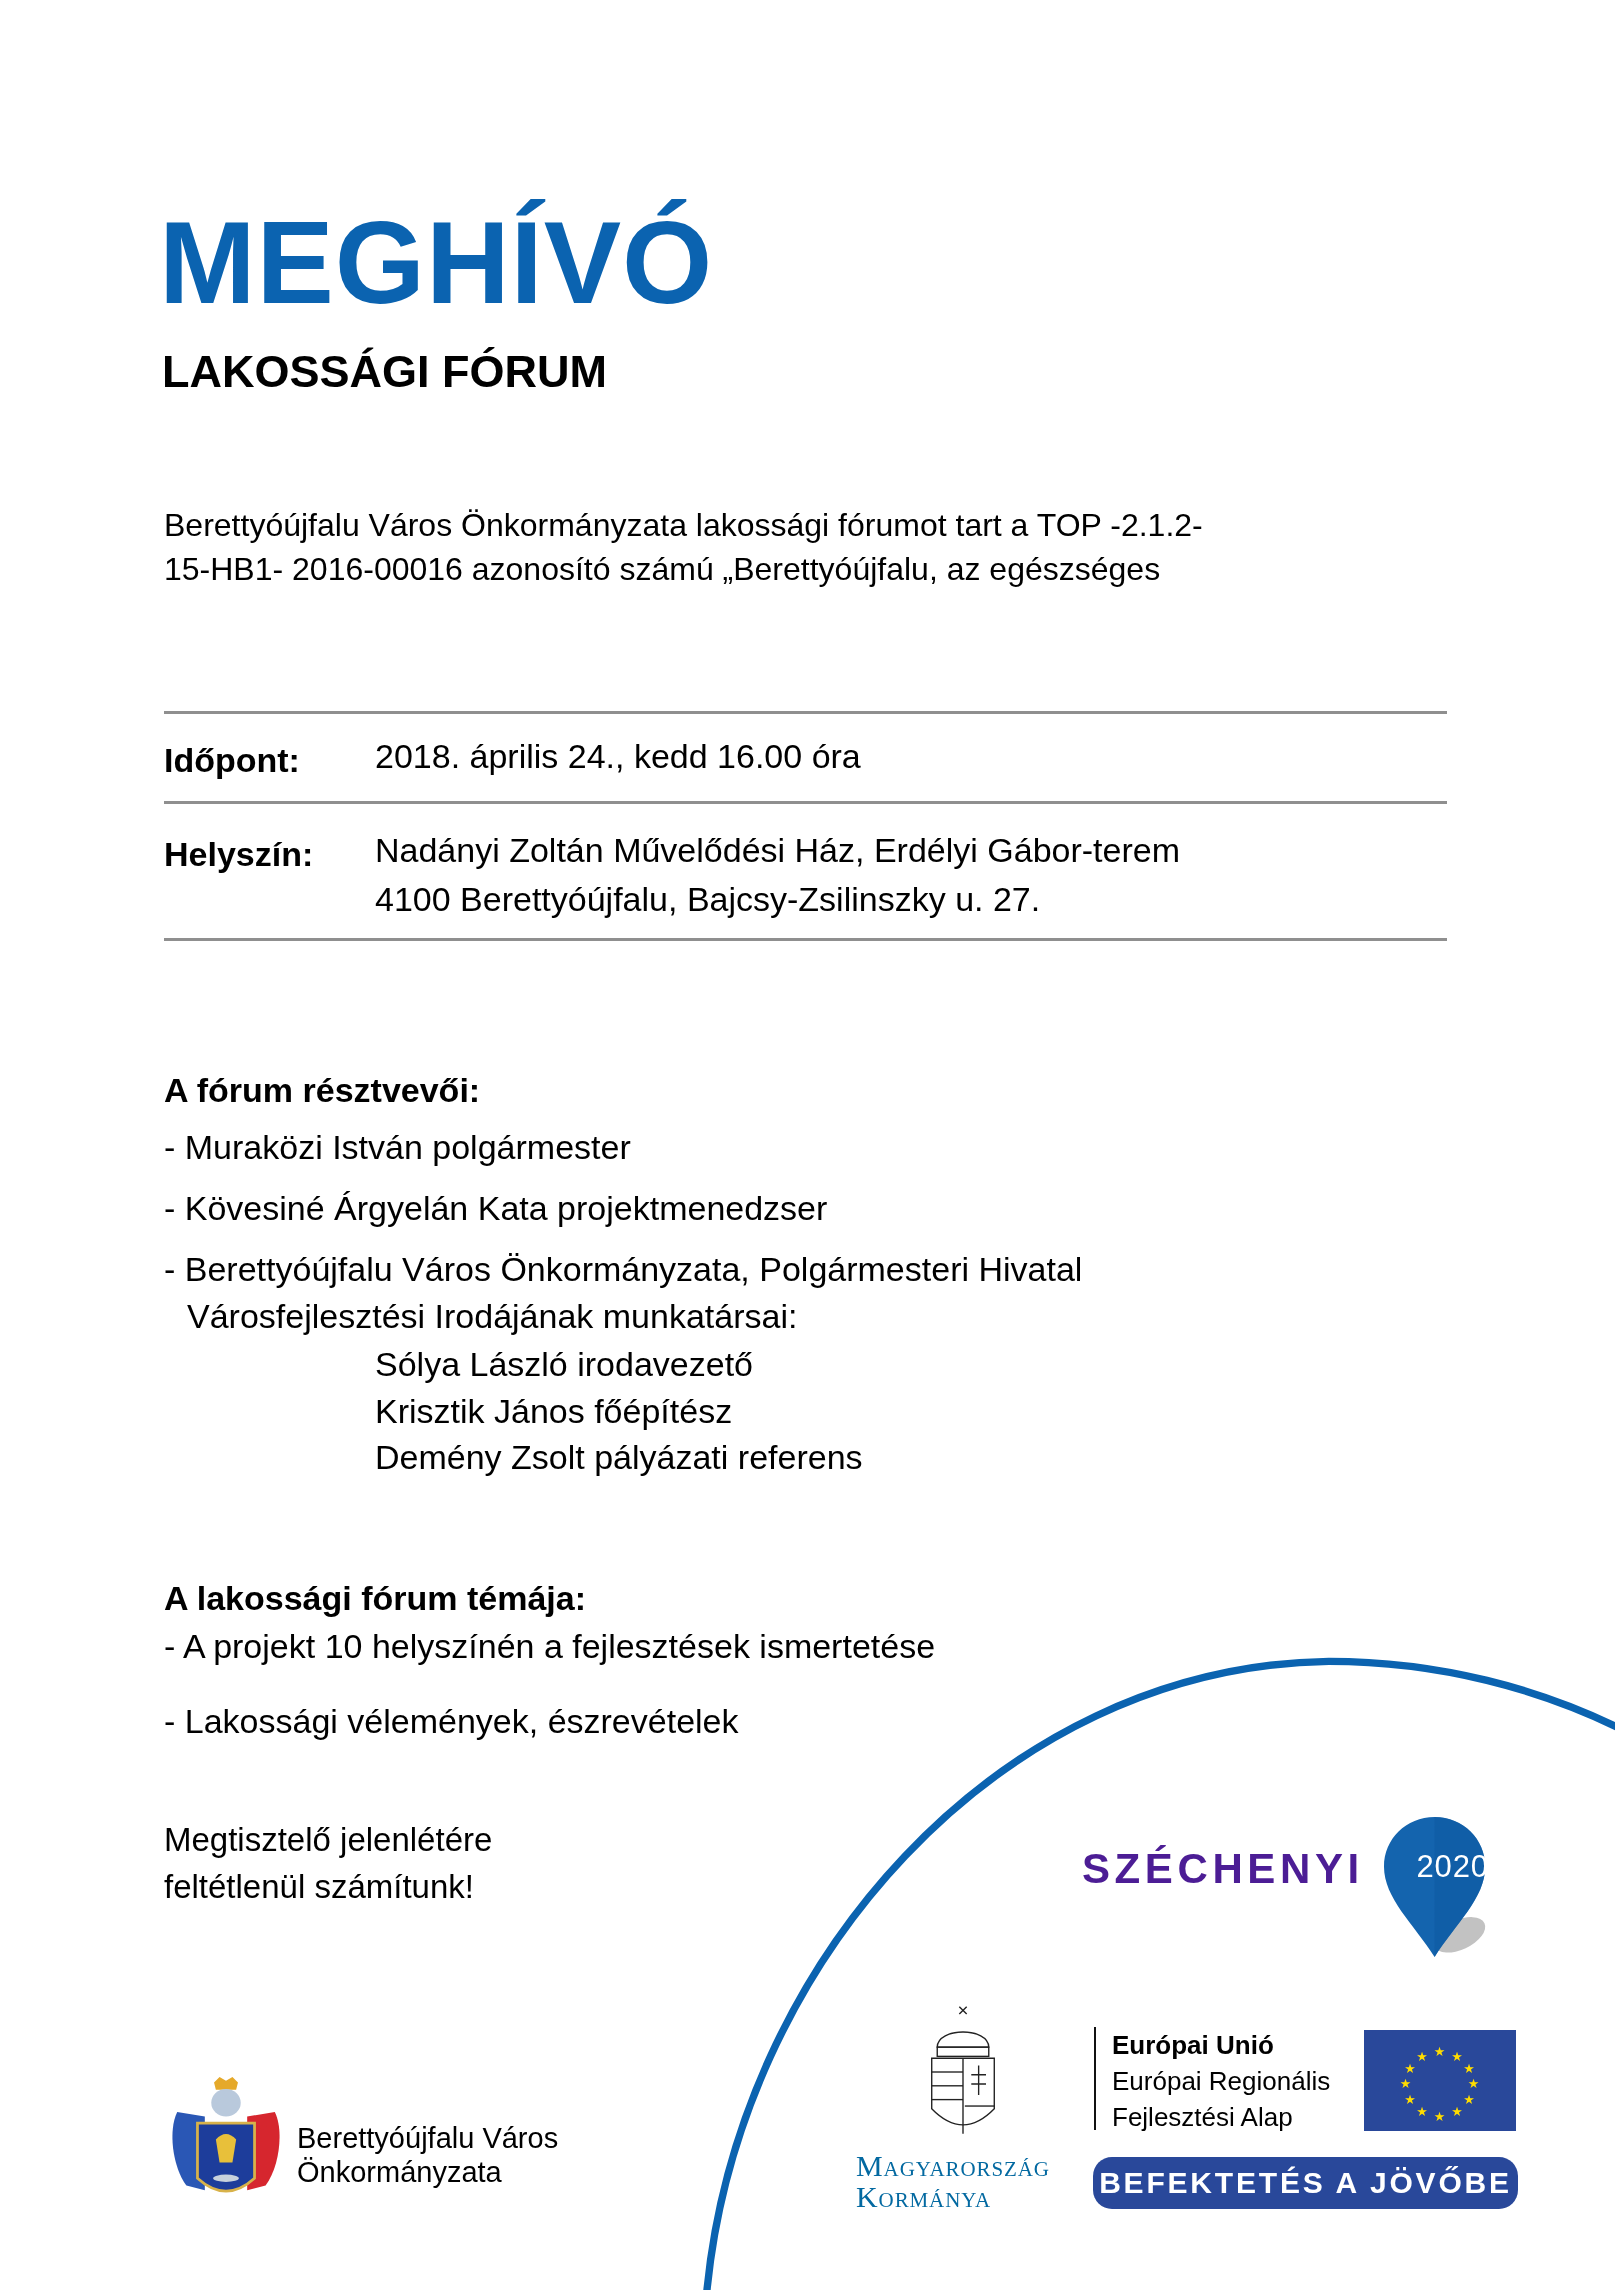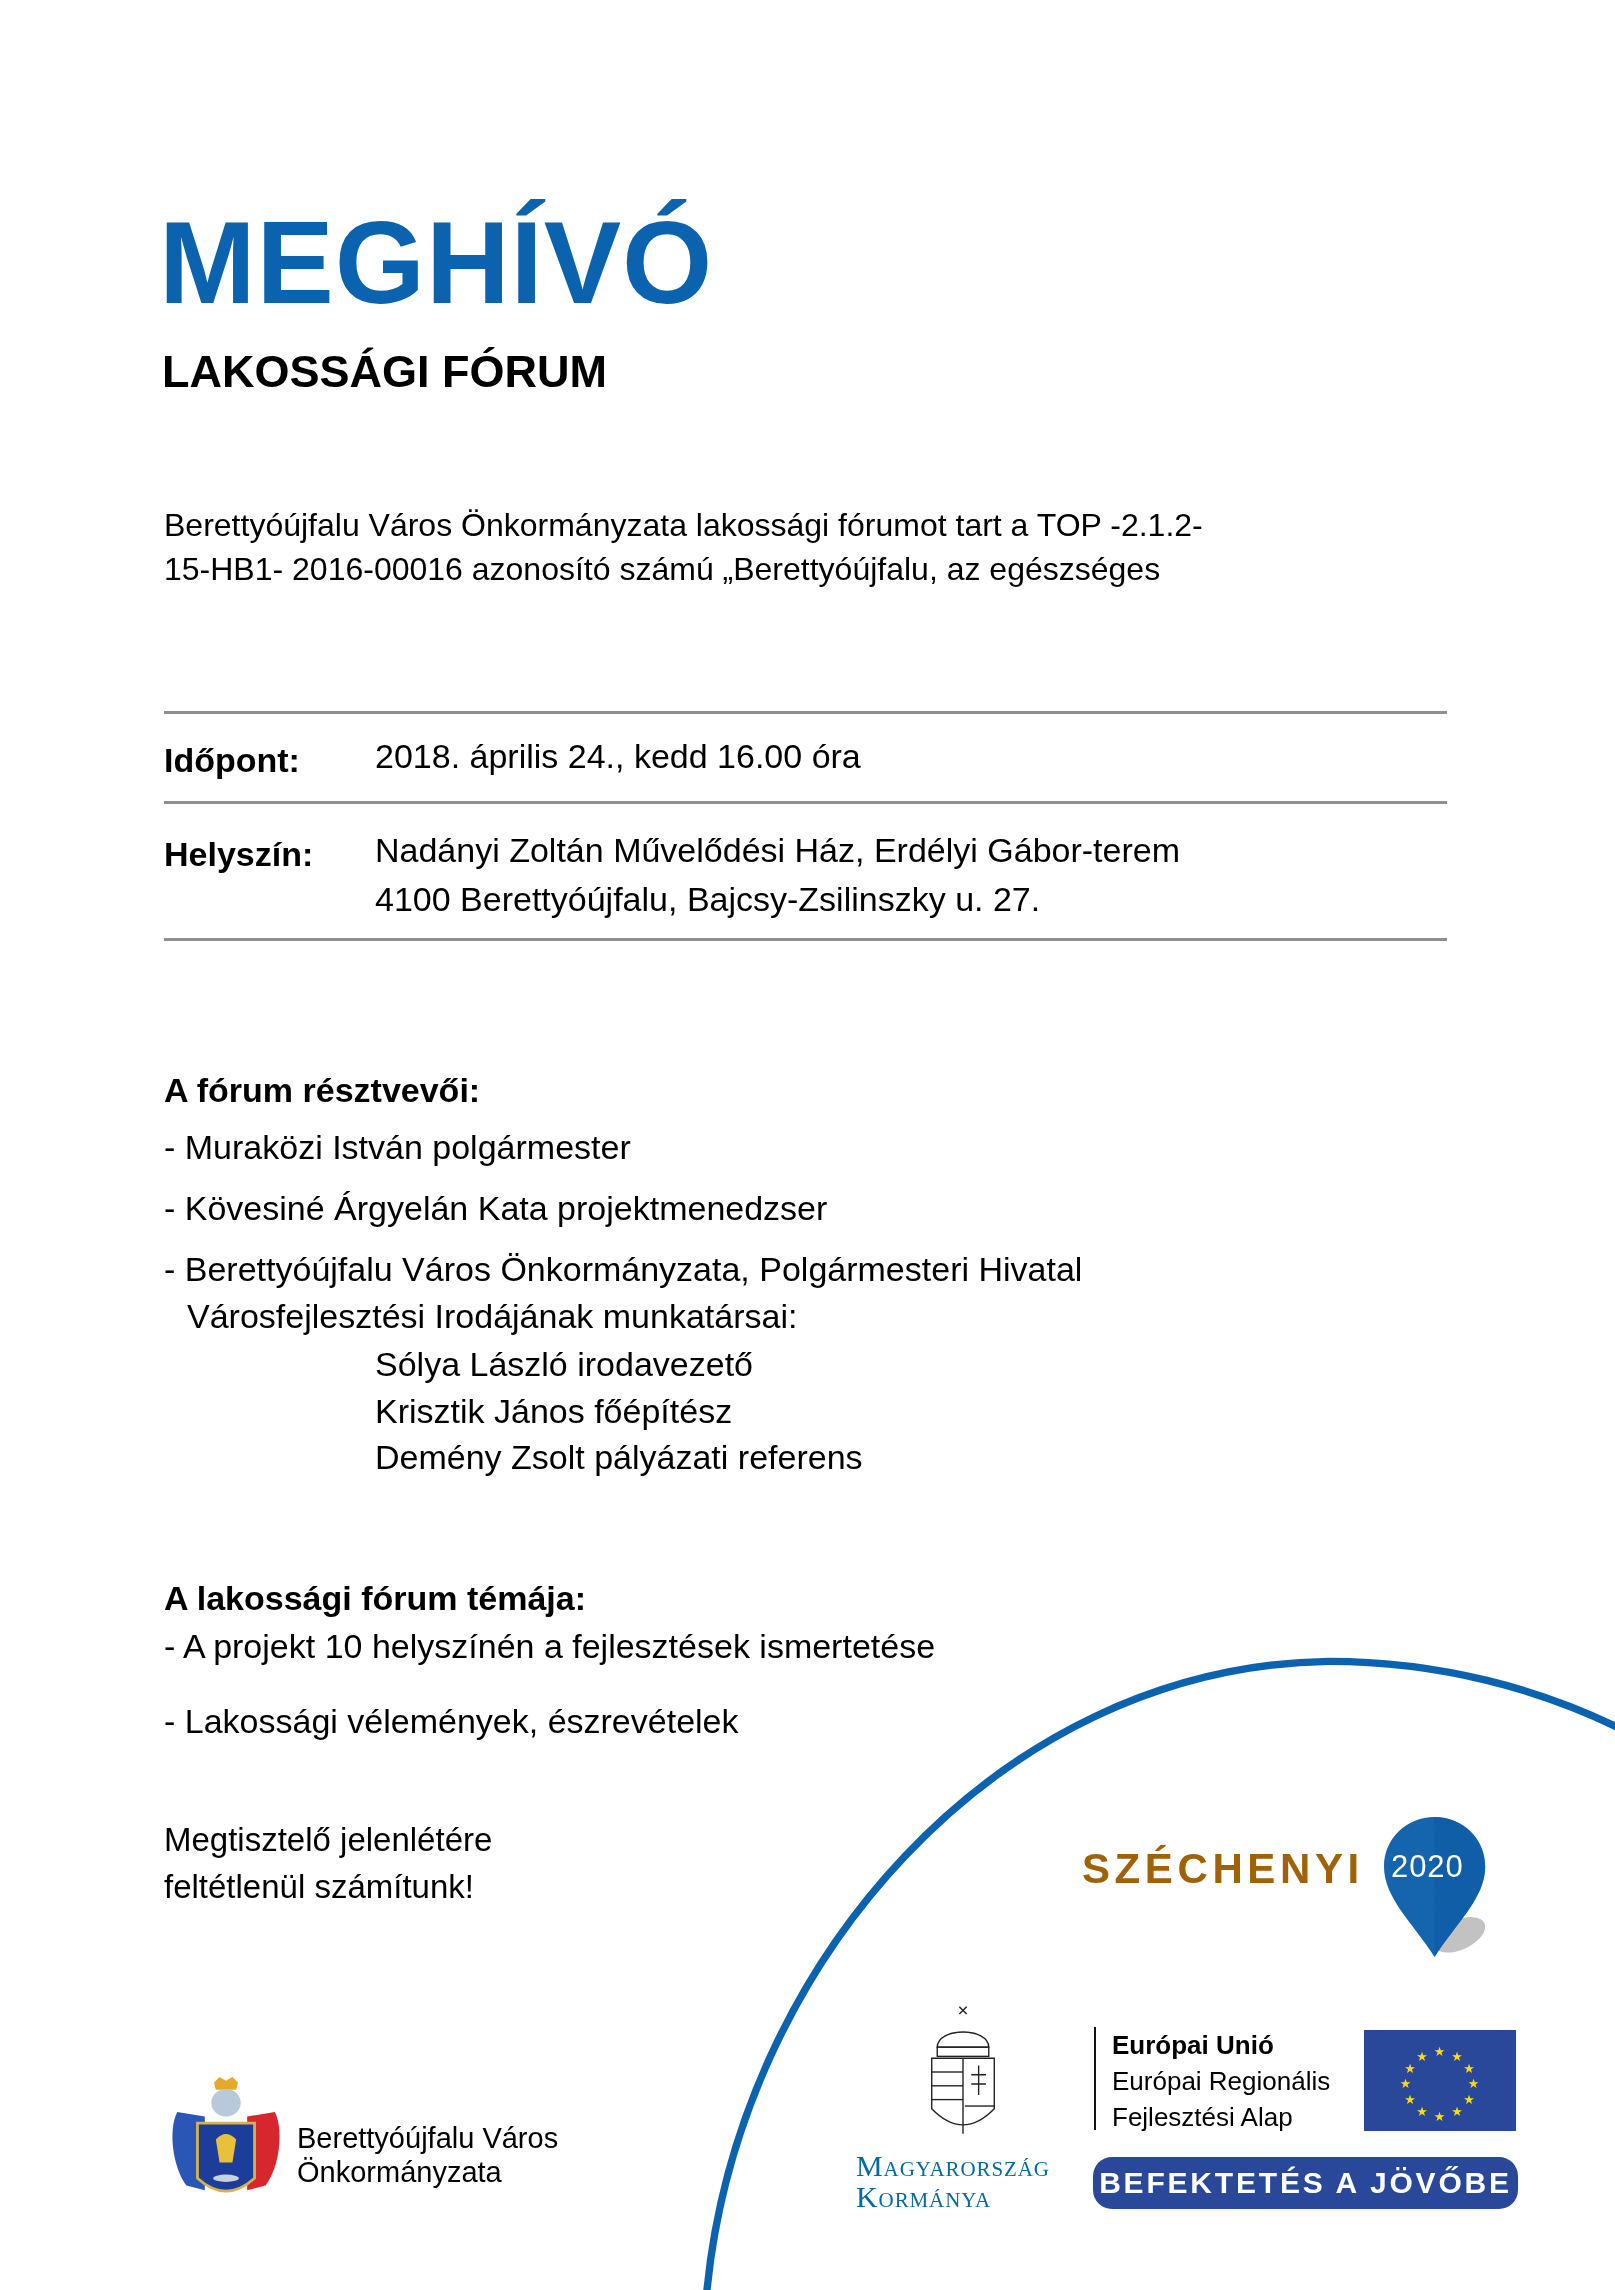--- a/index.html
+++ b/index.html
@@ -10,21 +10,21 @@
   .subtitle { left: 162px; top: 349px; font-size: 45px; font-weight: bold; line-height: 1; }
   .intro { left: 164px; top: 503px; font-size: 32px; line-height: 44px; white-space: normal; width: 1311px; }
   .intro div { white-space: nowrap; }
   .rule { position: absolute; left: 164px; width: 1283px; height: 2.8px; background: #8f8f8f; }
   .label { font-size: 34px; font-weight: bold; line-height: 1; }
   .value { font-size: 34px; line-height: 49px; }
   .h2 { font-size: 34px; font-weight: bold; line-height: 1; }
   .item { font-size: 34px; line-height: 1; }
   .closing { left: 164px; top: 1816px; font-size: 33px; line-height: 47px; }
   .muni-text { left: 297px; top: 2121px; font-size: 29px; line-height: 34px; }
-  .szech { left: 1082px; top: 1848px; font-size: 42px; font-weight: bold; color: #a16207; letter-spacing: 4.6px; line-height: 1; }
+  .szech { left: 1082px; top: 1848px; font-size: 42px; font-weight: bold; color: #4c1d95; letter-spacing: 4.6px; line-height: 1; }
   .gov-text { left: 856px; top: 2150px; width: 222px; text-align: left; font-family: "Liberation Serif", serif; font-size: 30px; line-height: 31px; letter-spacing: 0.9px; font-variant: small-caps; color: #0369a1; }
   .eu-bar { position: absolute; left: 1094px; top: 2027px; width: 1.8px; height: 103px; background: #111; }
   .eu-text { left: 1112px; top: 2027px; font-size: 26px; line-height: 36px; }
   .eu-text .b { font-weight: bold; }
   .flag { position: absolute; left: 1364px; top: 2030px; width: 152px; height: 101px; background: #29489a; }
   .banner { position: absolute; left: 1093px; top: 2157px; width: 425px; height: 52px; background: #29489a; border-radius: 19px; color: #fff; font-weight: bold; font-size: 30px; letter-spacing: 2.8px; text-align: center; line-height: 52px; }
 </style>
 </head>
 <body>
 
@@ -86,21 +86,21 @@
   <div>Berettyóújfalu Város</div>
   <div>Önkormányzata</div>
 </div>
 
 <div class="abs szech">SZÉCHENYI</div>
 <svg class="abs" style="left:1384px;top:1813px;" width="115" height="148" viewBox="0 0 125 160">
   <ellipse cx="82" cy="132" rx="30" ry="16" fill="#c2c2c2" transform="rotate(-25 82 132)"></ellipse>
   <path d="M55 4 C86 4, 110 28, 110 58 C110 92, 78 120, 55 156 C32 120, 0 92, 0 58 C0 28, 24 4, 55 4 Z" fill="#1464ae"></path>
   <path d="M55 4 C86 4, 110 28, 110 58 C110 92, 78 120, 55 156 Z" fill="#0e5aa2" opacity="0.6"></path>
 </svg>
-<div class="abs" style="left:1391px;top:1851px;width:98px;text-align:left;font-size:31px;color:#fff;letter-spacing:0.9px;line-height:1;">2020</div>
+<div class="abs" style="left:1391px;top:1851px;width:98px;text-align:right;font-size:31px;color:#fff;letter-spacing:0.9px;line-height:1;">2020</div>
 
 <svg class="abs" style="left:928px;top:2003px;" width="70" height="138" viewBox="0 0 76 150">
   <g fill="none" stroke="#222" stroke-width="1.5">
     <path d="M34 4 L42 12 M42 4 L34 12"></path>
     <path d="M10 48 C10 26, 66 26, 66 48 Z"></path>
     <rect x="10" y="48" width="56" height="10"></rect>
     <path d="M4 60 L72 60 L72 115 Q38 150 4 115 Z"></path>
     <line x1="38" y1="60" x2="38" y2="142"></line>
     <line x1="4" y1="75" x2="38" y2="75"></line>
     <line x1="4" y1="90" x2="38" y2="90"></line>

